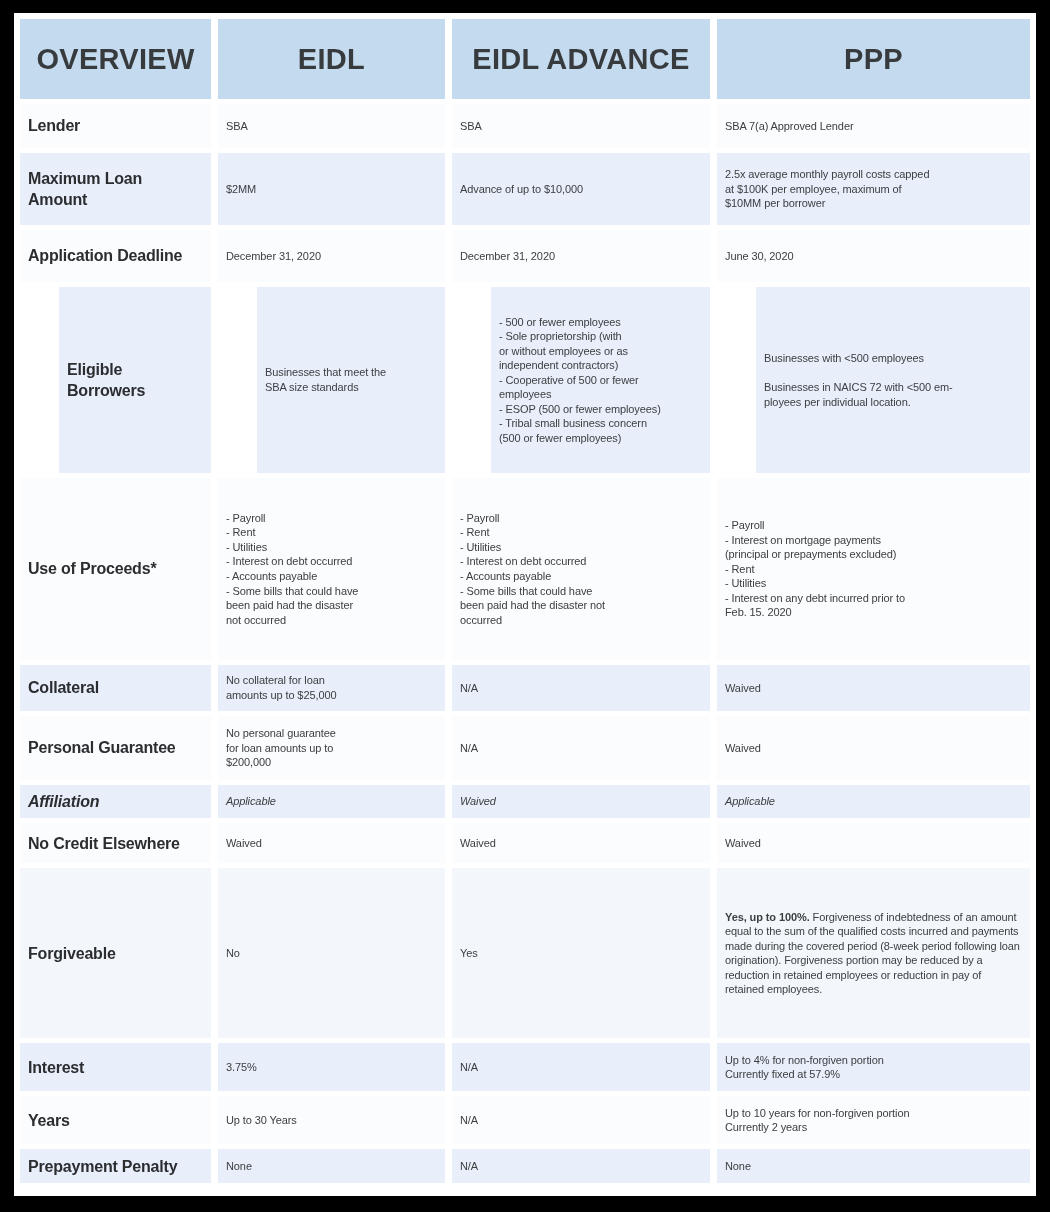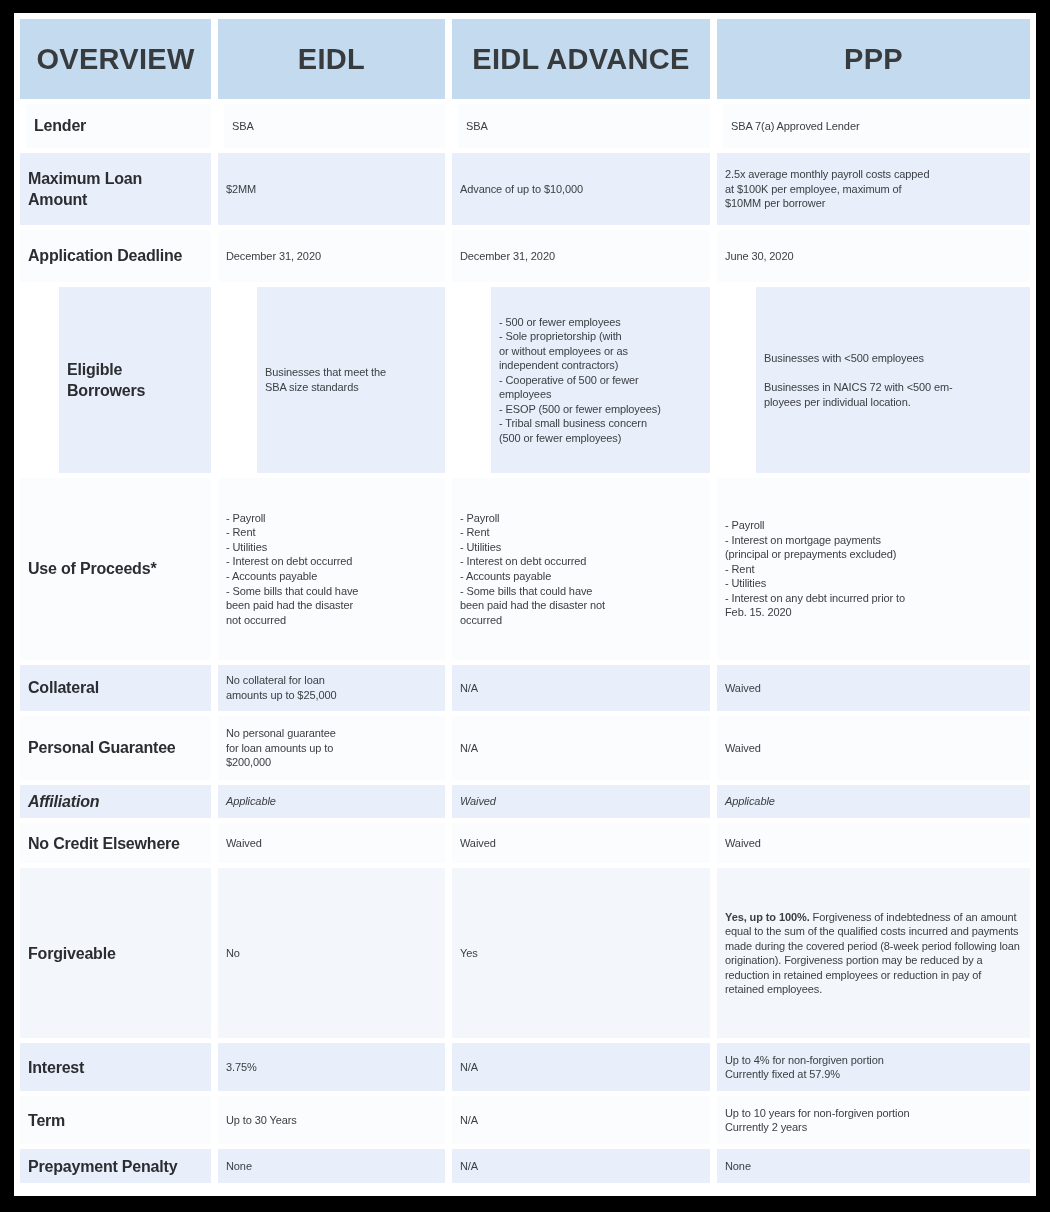--- a/index.html
+++ b/index.html
@@ -53,21 +53,21 @@
   .lbl{
     font-weight:700;
     color:#2b2d30;
     font-size:16px;
     letter-spacing:-0.2px;
   }
   .r-light{background:#fafcfe;}
   .r-tint{background:#e9effa;}
   .r-mid{background:#f3f7fc;}
   
-  .h-lender{min-height:44px;margin-left:6px;}
+  .h-lender{min-height:44px;}
   .h-maxloan{min-height:72px;}
   .h-deadline{min-height:52px;}
   .h-eligible{min-height:186px;margin-left:39px;}
   .h-proceeds{min-height:182px;}
   .h-collateral{min-height:46px;}
   .h-guarantee{min-height:64px;}
   .h-affiliation{min-height:32px;font-style:italic;}
   .h-nocredit{min-height:40px;}
   .h-forgiveable{min-height:170px;}
   .h-interest{min-height:48px;}
@@ -173,21 +173,21 @@
       <div class="cell r-mid h-forgiveable">No</div>
       <div class="cell r-mid h-forgiveable">Yes</div>
       <div class="cell r-mid h-forgiveable"><span><span class="boldlead">Yes, up to 100%.</span><span> Forgiveness of indebtedness of an amount equal to the sum of the qualified costs incurred and payments made during the covered period (8-week period following loan origination). Forgiveness portion may be reduced by a reduction in retained employees or reduction in pay of retained employees.</span></span></div>
 
       <div class="cell lbl r-tint h-interest">Interest</div>
       <div class="cell r-tint h-interest">3.75%</div>
       <div class="cell r-tint h-interest">N/A</div>
       <div class="cell r-tint h-interest">Up to 4% for non-forgiven portion
 Currently fixed at 57.9%</div>
 
-      <div class="cell lbl r-light h-term">Term</div>
+      <div class="cell lbl r-light h-term">Years</div>
       <div class="cell r-light h-term">Up to 30 Years</div>
       <div class="cell r-light h-term">N/A</div>
       <div class="cell r-light h-term">Up to 10 years for non-forgiven portion
 Currently 2 years</div>
 
       <div class="cell lbl r-tint h-prepay">Prepayment Penalty</div>
       <div class="cell r-tint h-prepay">None</div>
       <div class="cell r-tint h-prepay">N/A</div>
       <div class="cell r-tint h-prepay">None</div>
 

